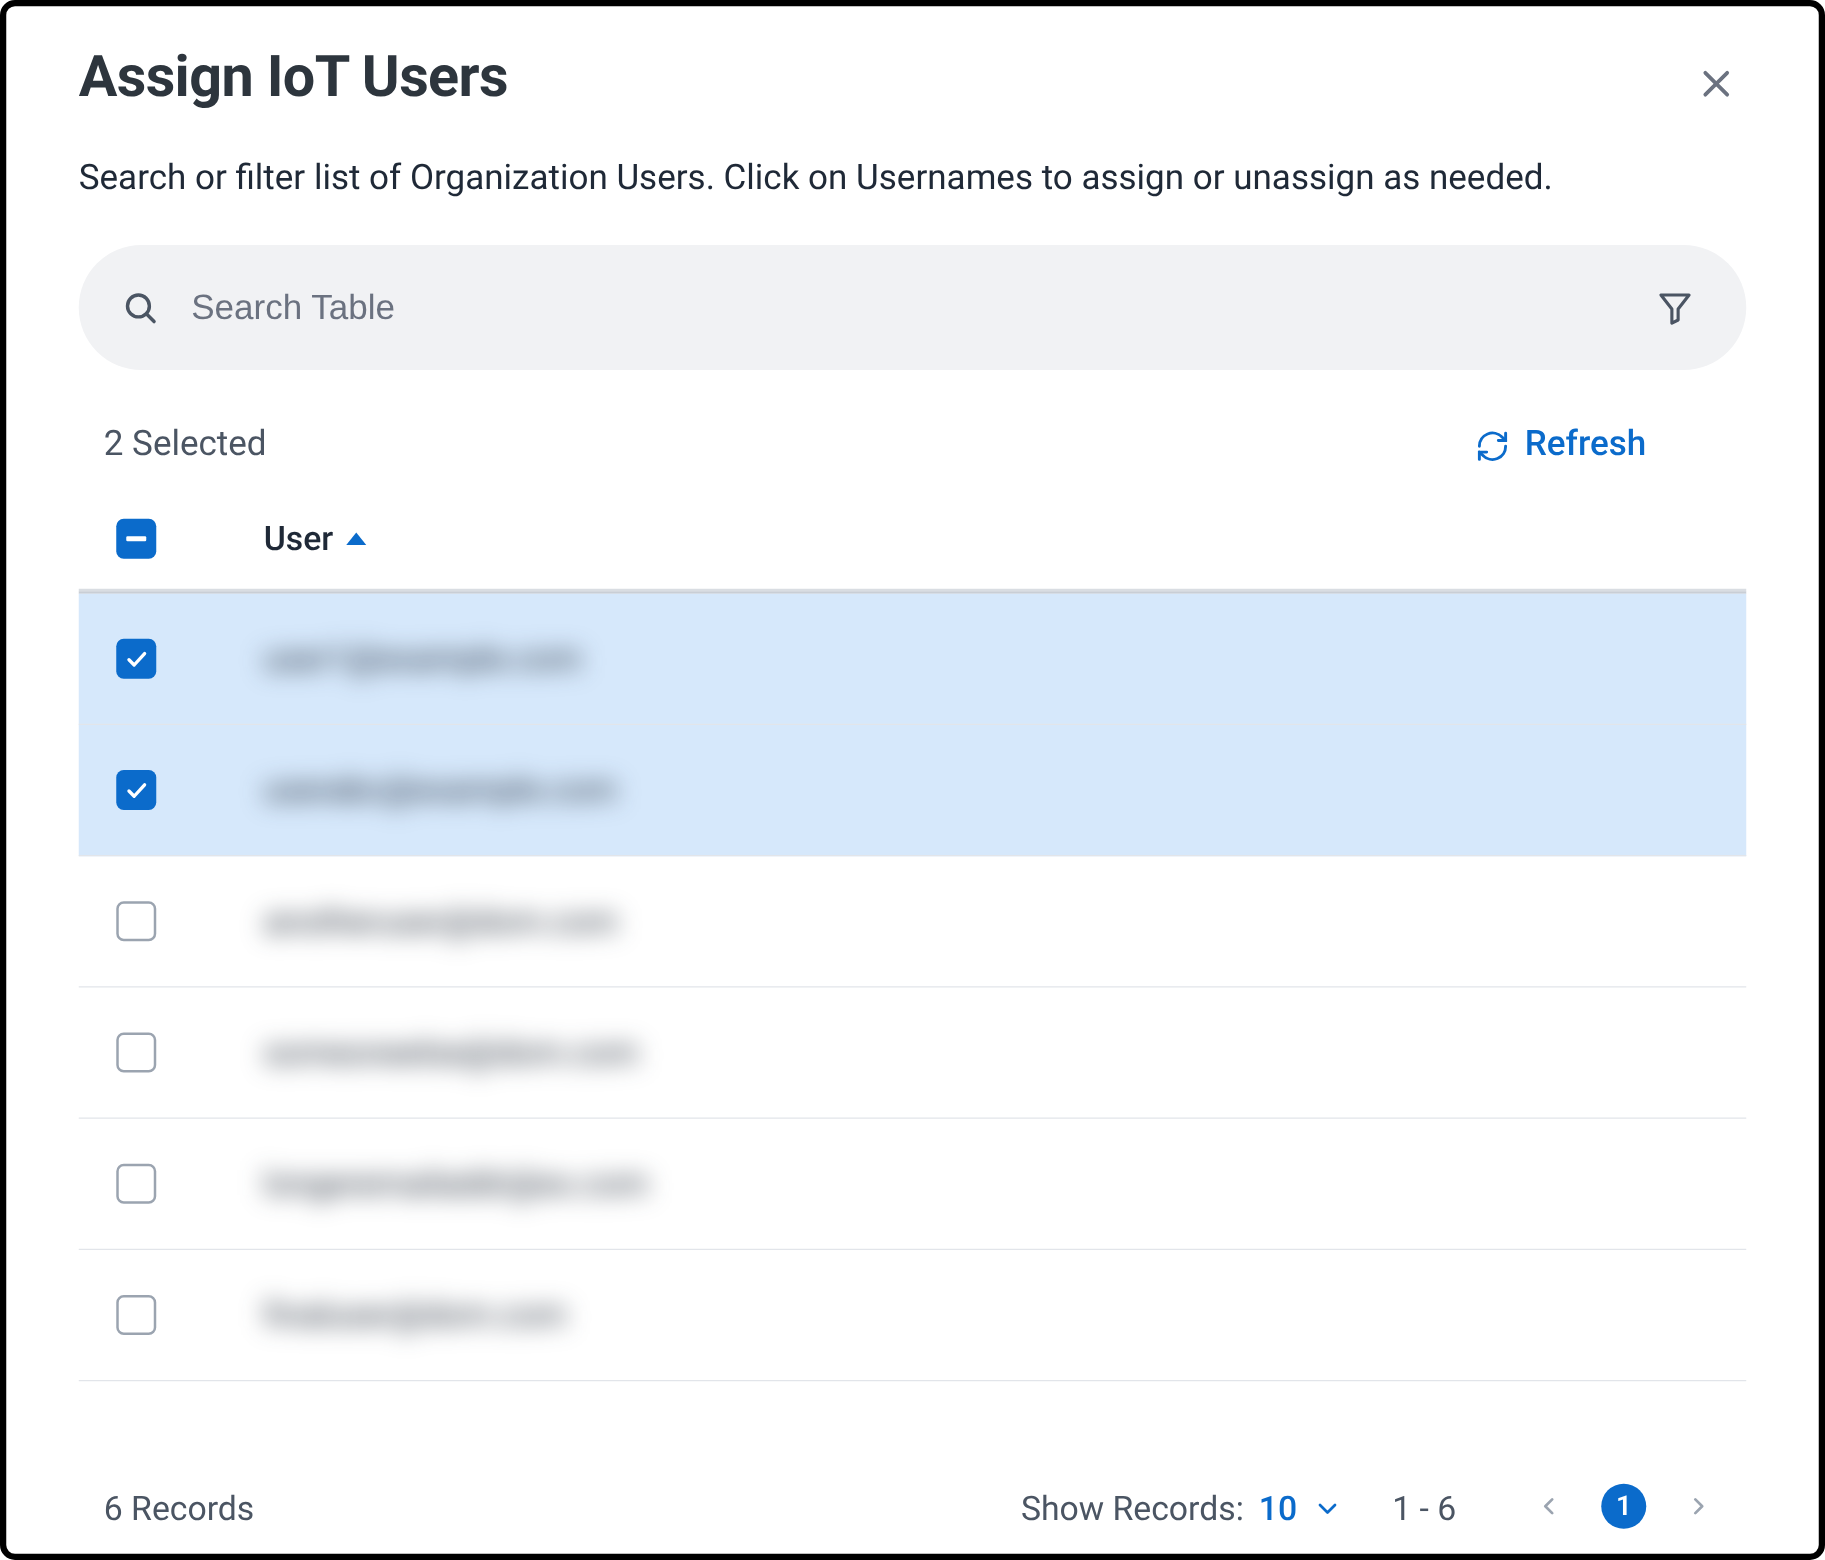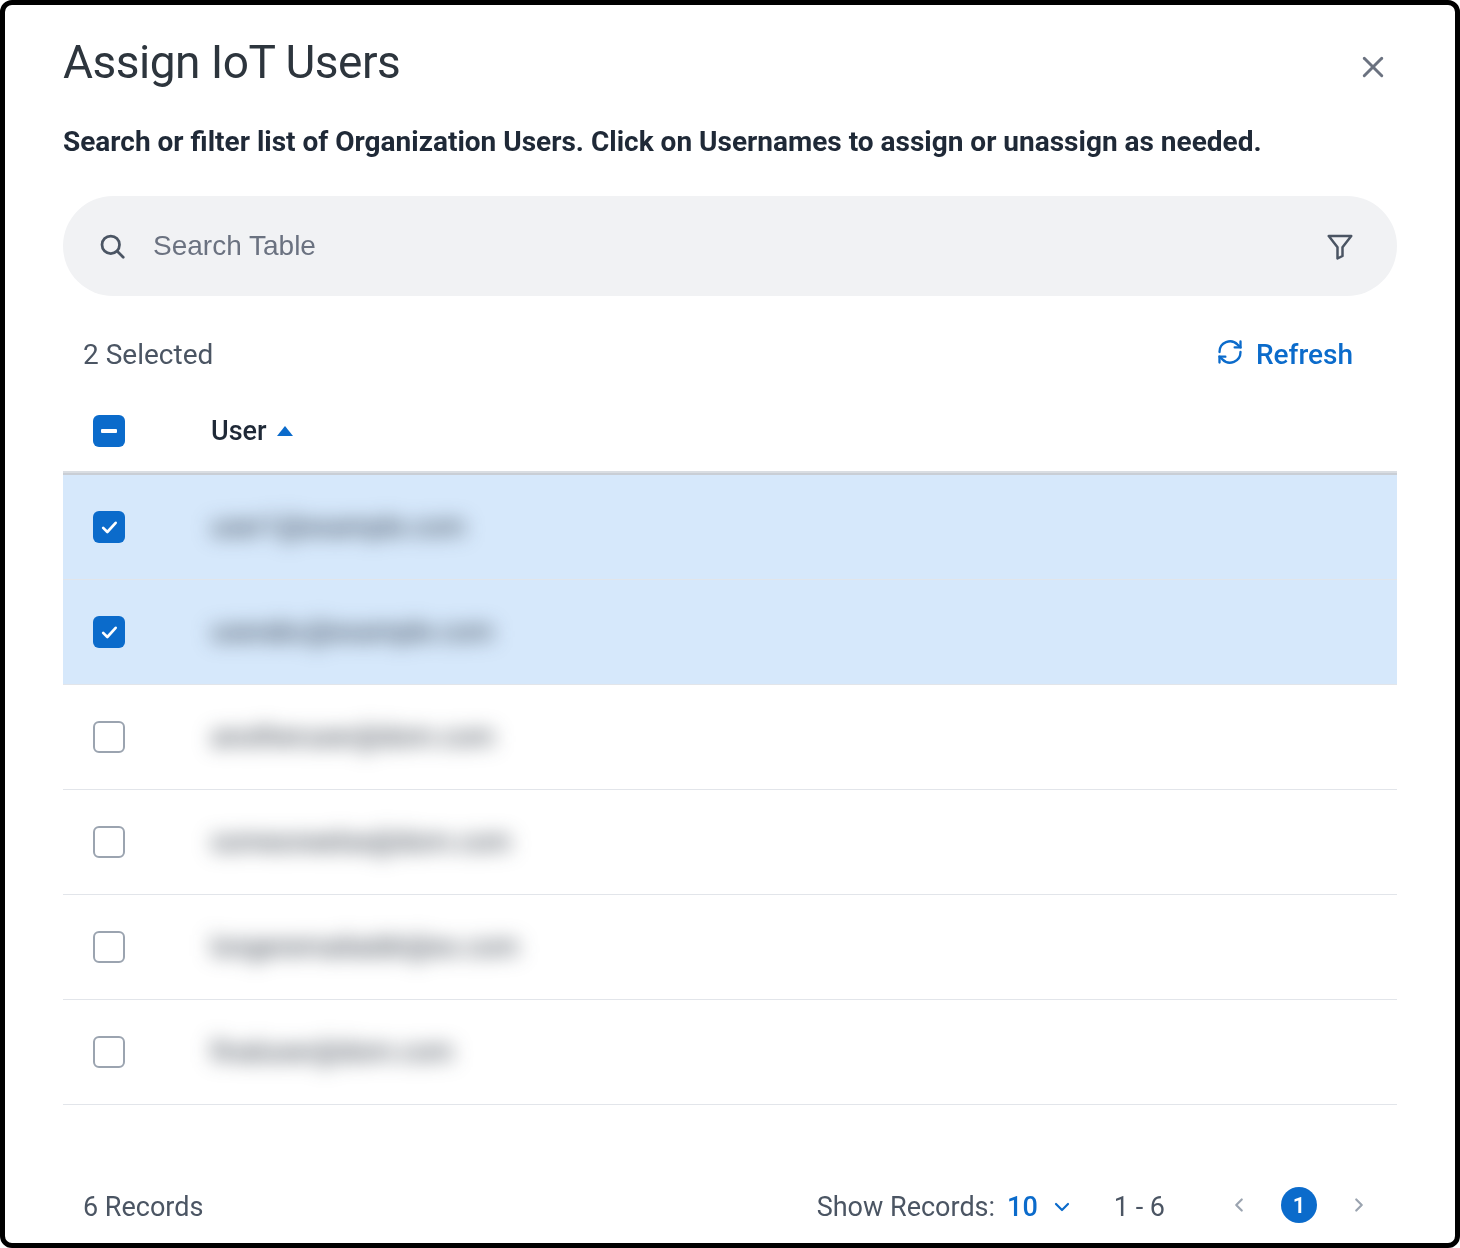--- a/index.html
+++ b/index.html
@@ -25,39 +25,39 @@
     display: flex;
     flex-direction: column;
   }
   .header-row {
     display: flex;
     align-items: flex-start;
     justify-content: space-between;
   }
   .title {
     font-size: 46px;
-    font-weight: 400;
+    font-weight: 700;
     color: #2d353d;
     letter-spacing: -0.5px;
   }
   .close-btn {
     width: 48px;
     height: 48px;
     display: flex;
     align-items: center;
     justify-content: center;
     color: #6b7280;
     cursor: pointer;
     margin-top: 8px;
   }
   .subtitle {
     margin-top: 34px;
     font-size: 28px;
     color: #1f2937;
-    font-weight: 700;
+    font-weight: 400;
   }
   .search-bar {
     margin-top: 38px;
     background: #f1f2f4;
     border-radius: 999px;
     height: 100px;
     display: flex;
     align-items: center;
     padding: 0 42px 0 34px;
   }
@@ -87,27 +87,27 @@
     padding: 0 20px 0 20px;
   }
   .selected-text {
     font-size: 28px;
     color: #4b5563;
     text-align: center;
   }
   .spacer { flex: 1; }
   .refresh-btn {
     display: flex;
-    align-items: flex-start;
+    align-items: flex-end;
     gap: 12px;
     color: #0b6bcb;
     font-size: 28px;
     font-weight: 500;
     cursor: pointer;
-    margin-right: 24px;
+    margin-right: 60px;
   }
   .as-of {
     font-size: 26px;
     color: #4b5563;
   }
   .table-header {
     margin-top: 44px;
     display: flex;
     align-items: center;
     padding: 0 0 24px 30px;

